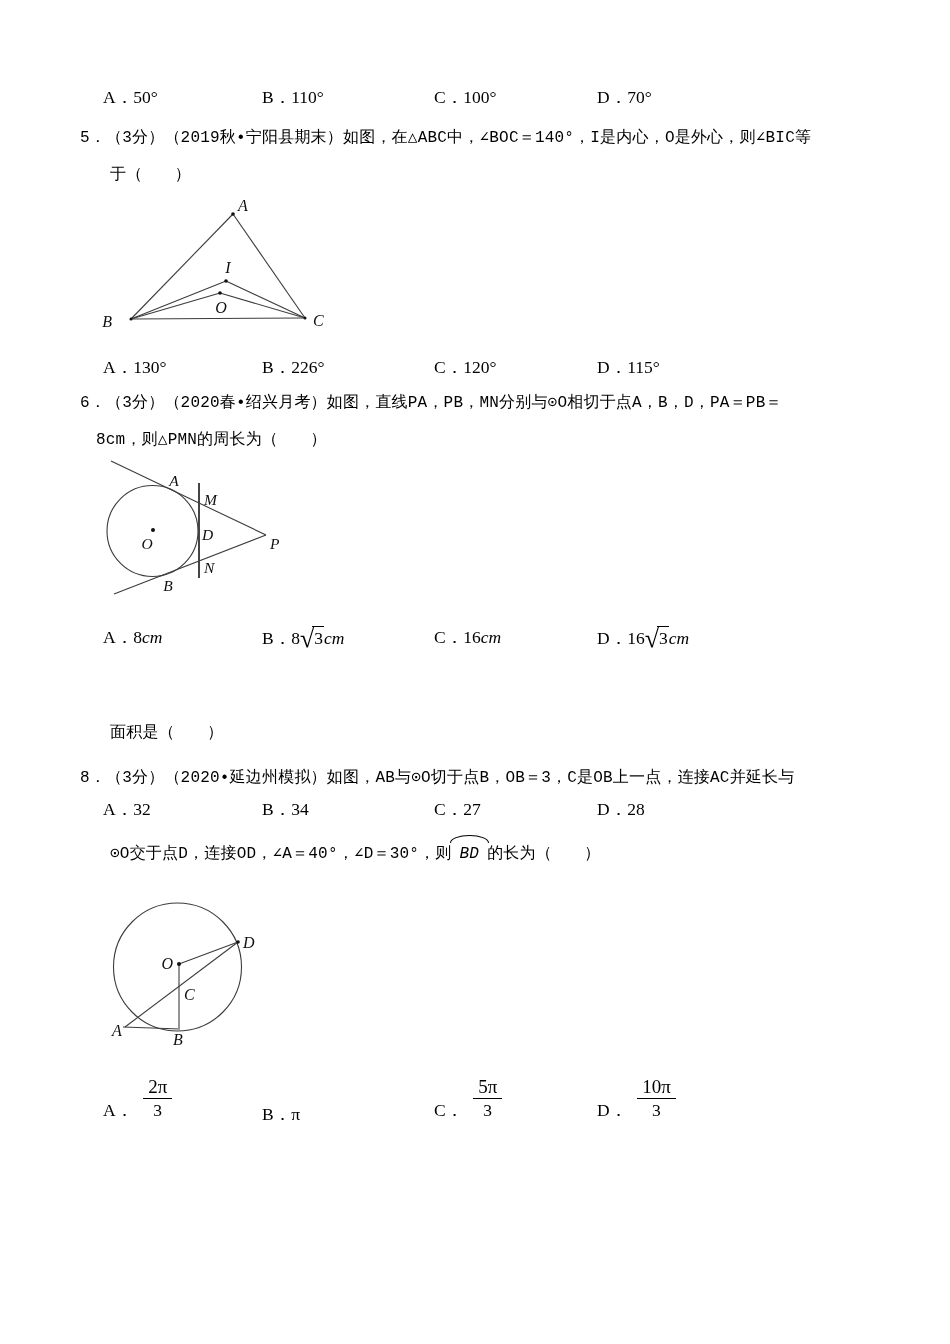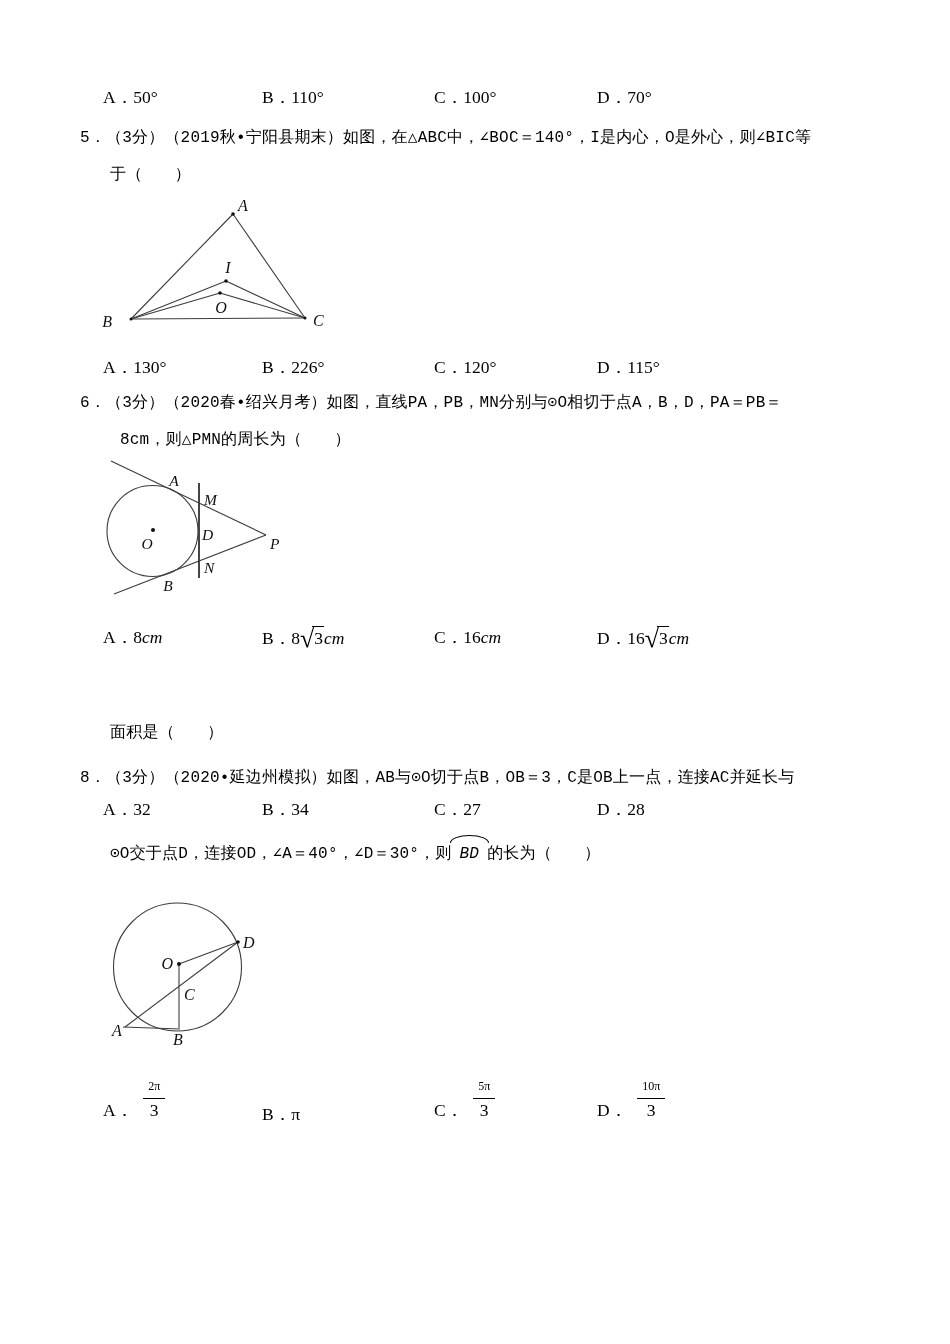--- a/index.html
+++ b/index.html
@@ -24,21 +24,21 @@
   .sqrt{display:inline-block;white-space:nowrap;}
   .sqrt::before{content:"√";font-size:26px;line-height:16px;vertical-align:-3px;}
   .sqrt .rad{
     display:inline-block;border-top:1.6px solid #000;margin-left:-2px;
     padding:0 1px 0 2px;font-size:17.5px;
   }
   
   .fopt{display:flex;align-items:flex-end;gap:10px;}
   .fopt .olabel{font-size:17.5px;line-height:22px;}
   .frac{display:inline-block;text-align:center;}
-  .frac .num{display:block;border-bottom:1.6px solid #000;padding:0 5px 1px 5px;font-size:12px;line-height:21px;}
+  .frac .num{display:block;border-bottom:1.6px solid #000;padding:0 5px 1px 5px;font-size:19px;line-height:21px;}
   .frac .den{display:block;font-size:17.5px;line-height:21px;padding-top:1px;}
   
   .arc{position:relative;font-style:italic;display:inline-block;padding:0 8px;}
   .arc::before{
     content:"";position:absolute;left:-2px;right:-2px;top:-8px;height:7px;
     border:1.6px solid #000;border-bottom:none;
     border-radius:50% 50% 0 0 / 100% 100% 0 0;
   }
   svg{position:absolute;overflow:visible;}
   svg text{font-family:"Liberation Serif","DejaVu Serif",serif;font-style:italic;fill:#101010;}
@@ -85,21 +85,21 @@
   </svg>
 
   <div class="row" style="top:356px">
     <span class="opt o-a">A．130°</span>
     <span class="opt o-b">B．226°</span>
     <span class="opt o-c">C．120°</span>
     <span class="opt o-d">D．115°</span>
   </div>
 
   <div class="tline" style="left:80px;top:392px">6．（3分）（2020春•绍兴月考）如图，直线PA，PB，MN分别与⊙O相切于点A，B，D，PA＝PB＝</div>
-  <div class="tline" style="left:120px;top:429px">8cm，则△PMN的周长为（　　）</div>
+  <div class="tline" style="left:96px;top:429px">8cm，则△PMN的周长为（　　）</div>
 
   <svg style="left:85px;top:452px" width="215" height="155" viewBox="85 452 215 155">
     <g stroke="#3c3c3c" fill="none">
       <circle cx="152.5" cy="531" r="45.5" stroke-width="1.1"></circle>
       <line x1="111" y1="461" x2="266" y2="535" stroke-width="1.1"></line>
       <line x1="114" y1="594" x2="266" y2="535" stroke-width="1.1"></line>
       <line x1="199" y1="483" x2="199" y2="578" stroke-width="1.9"></line>
     </g>
     <circle cx="153" cy="530" r="2" fill="#101010"></circle>
     <g font-size="15.5">

